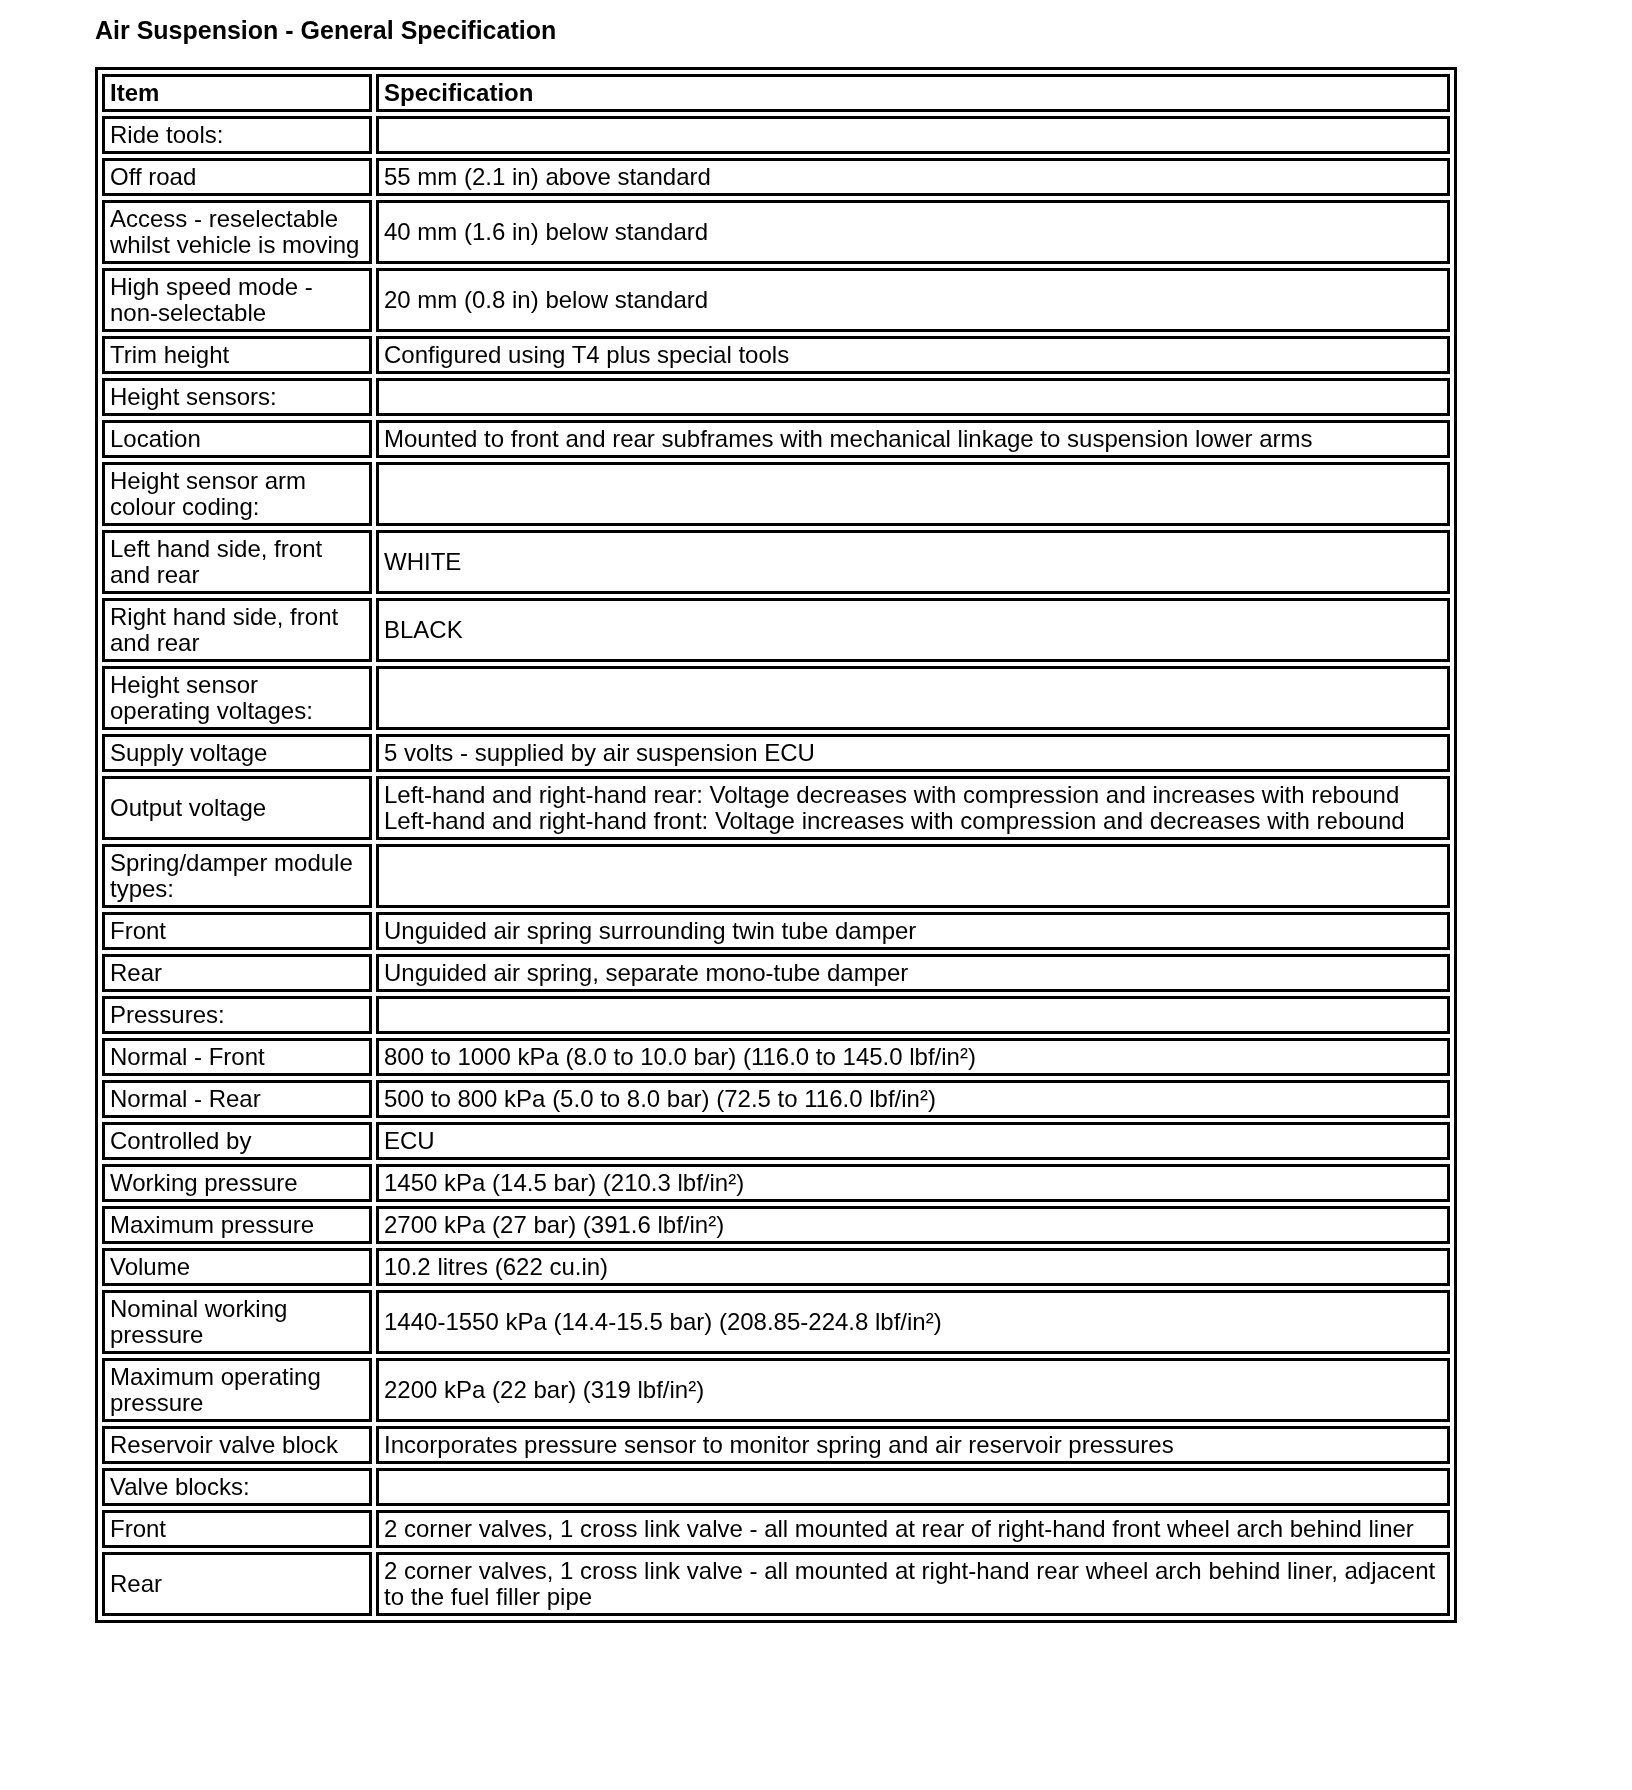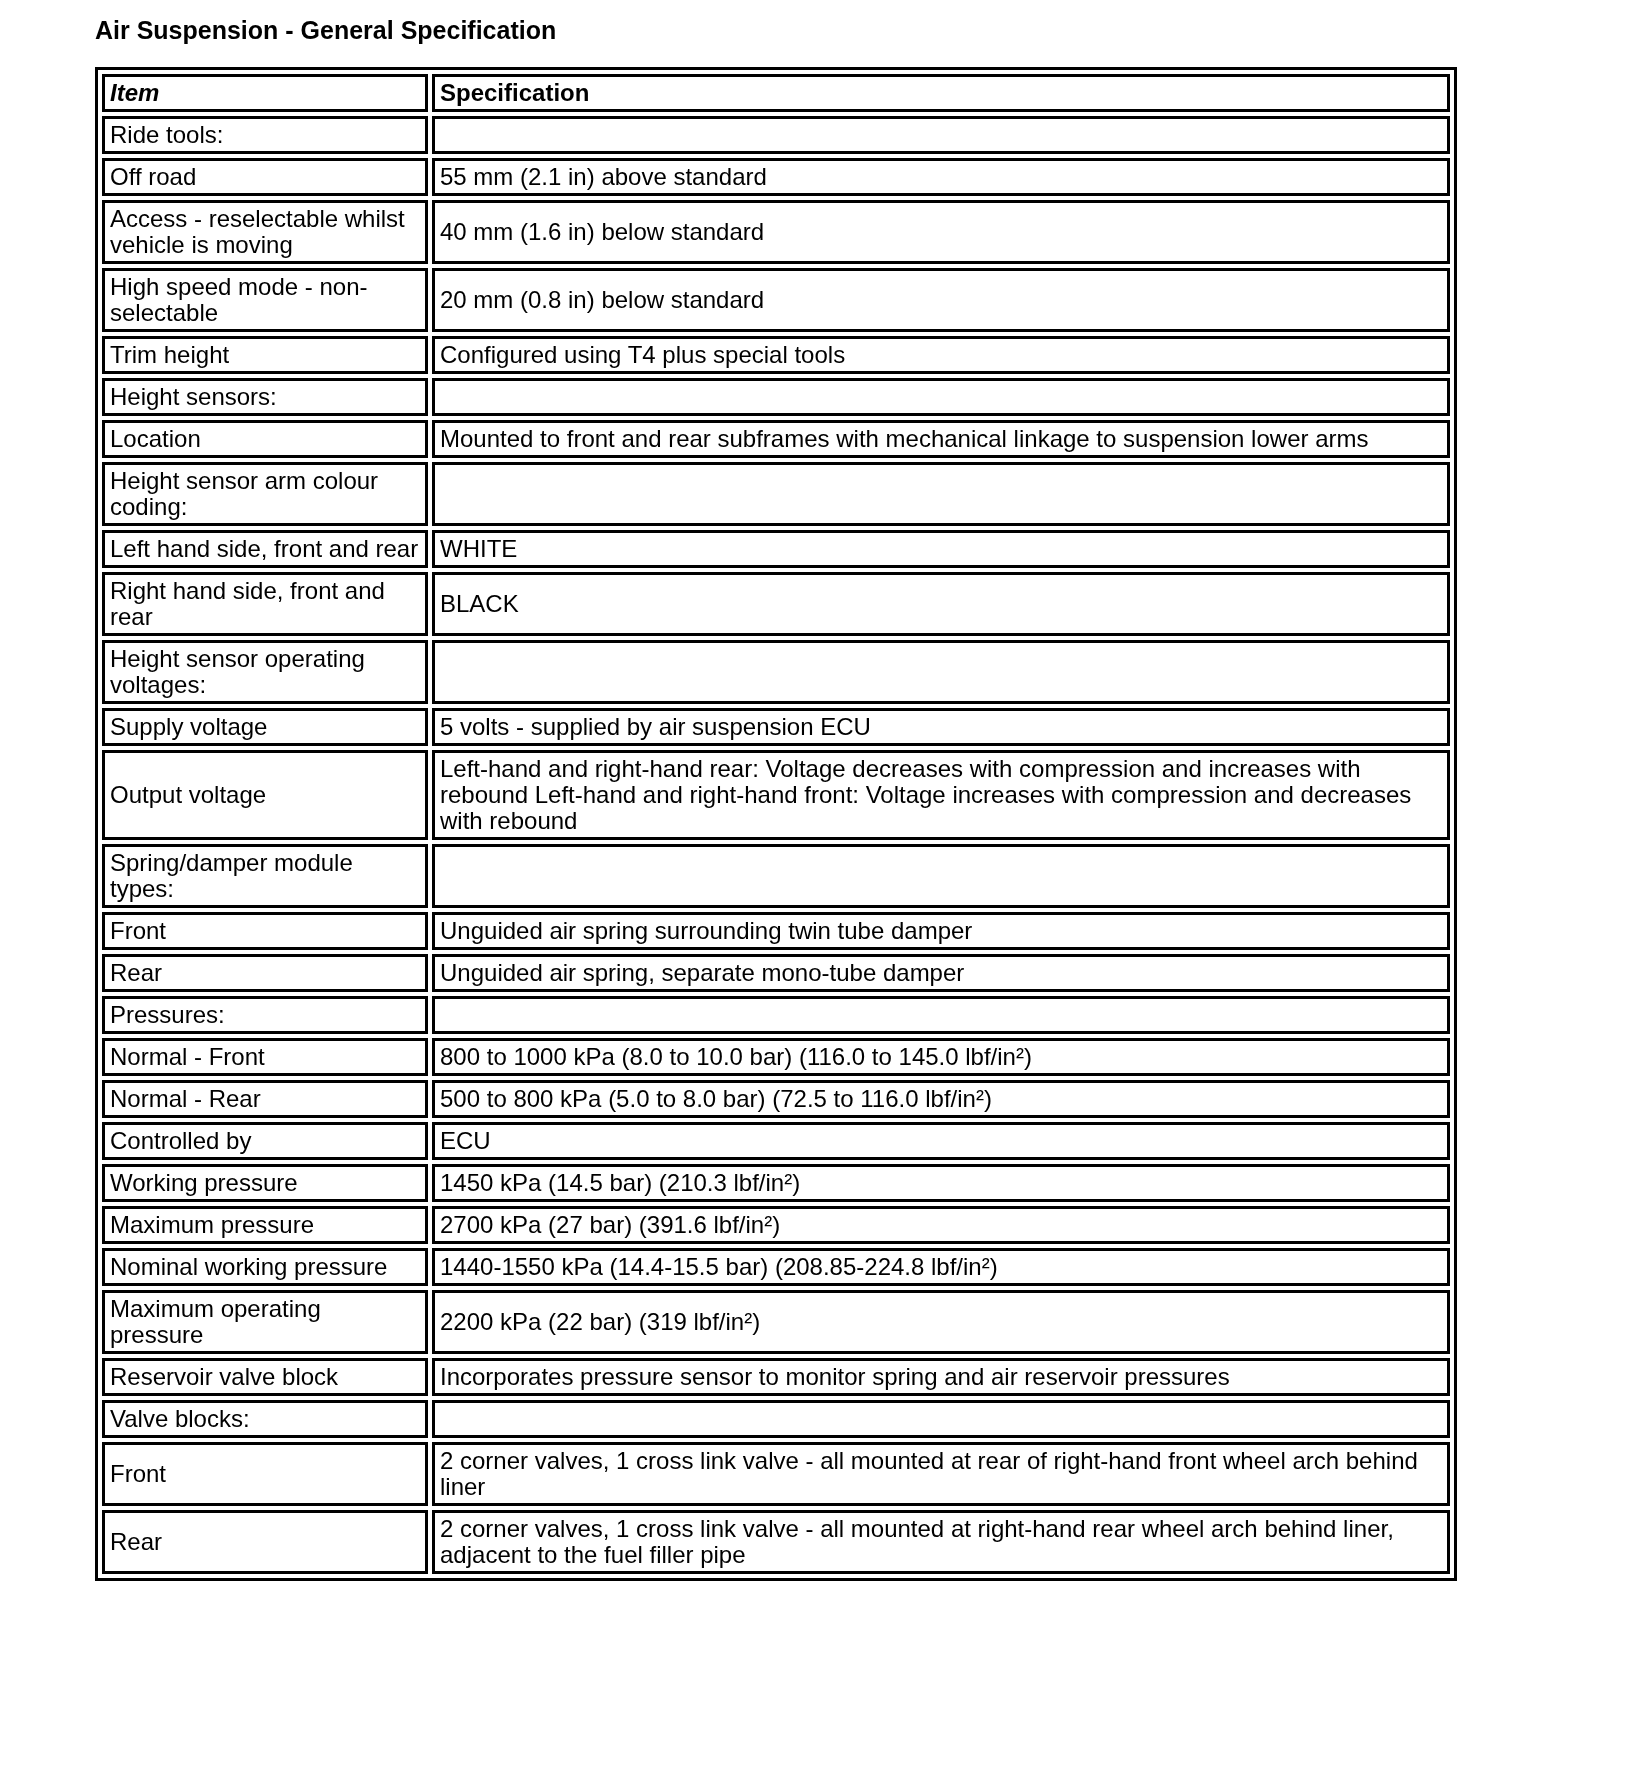--- a/index.html
+++ b/index.html
@@ -39,22 +39,21 @@
     line-height: 26px;
     vertical-align: middle;
     text-align: left;
     overflow-wrap: break-word;
     background: #ffffff;
   }
   table.spec-table th {
     font-weight: bold;
   }
   table.spec-table .col-item {
-    width: 326px;
-    font-style: italic;
+    width: 270px;
   }
 </style>
 </head>
 <body>
 
 <div class="page">
 
   <div class="doc-title">Air Suspension - General Specification</div>
 
   <table class="spec-table">
@@ -147,20 +146,24 @@
         </tr>
         <tr>
           <td>Working pressure</td>
           <td>1450 kPa (14.5 bar) (210.3 lbf/in²)</td>
         </tr>
         <tr>
           <td>Maximum pressure</td>
           <td>2700 kPa (27 bar) (391.6 lbf/in²)</td>
         </tr>
         <tr>
+          <td>Volume</td>
+          <td>10.2 litres (622 cu.in)</td>
+        </tr>
+        <tr>
           <td>Nominal working pressure</td>
           <td>1440-1550 kPa (14.4-15.5 bar) (208.85-224.8 lbf/in²)</td>
         </tr>
         <tr>
           <td>Maximum operating pressure</td>
           <td>2200 kPa (22 bar) (319 lbf/in²)</td>
         </tr>
         <tr>
           <td>Reservoir valve block</td>
           <td>Incorporates pressure sensor to monitor spring and air reservoir pressures</td>

